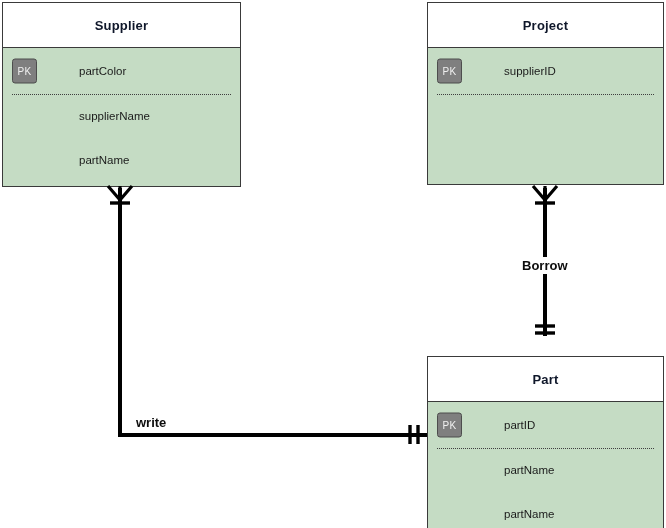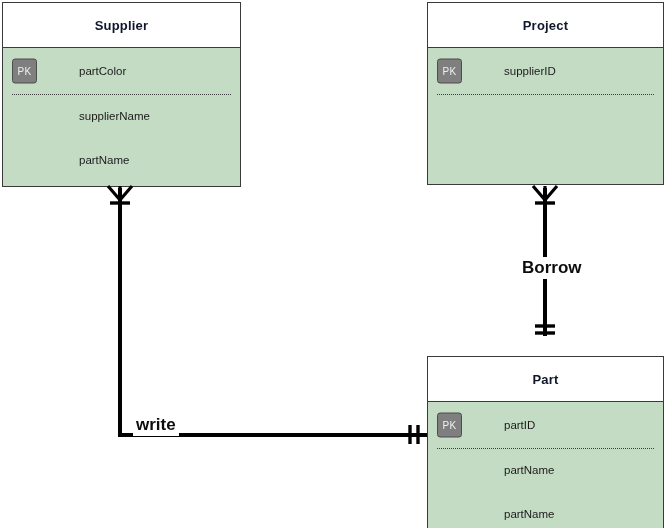--- a/index.html
+++ b/index.html
@@ -100,21 +100,21 @@
     position: absolute;
     background: #000000;
     z-index: 2;
   }
   .conn-v { width: 4px; }
   .conn-h { height: 4px; }
 
   
   .rel-label {
     position: absolute;
-    font-size: 17px;
+    font-size: 13px;
     font-weight: bold;
     color: #0d0d0d;
     background: #ffffff;
     padding: 1px 3px;
     white-space: nowrap;
     z-index: 4;
   }
 
   
   #markers {

